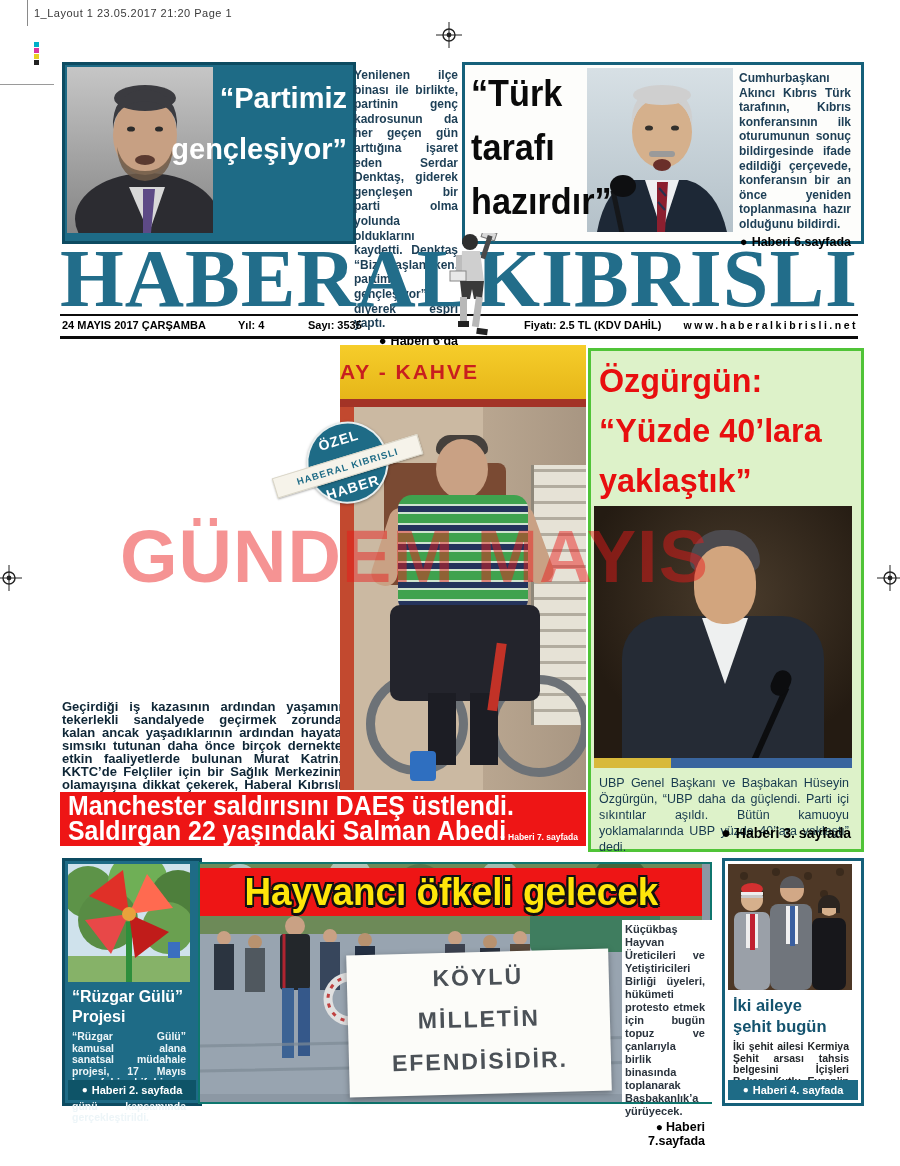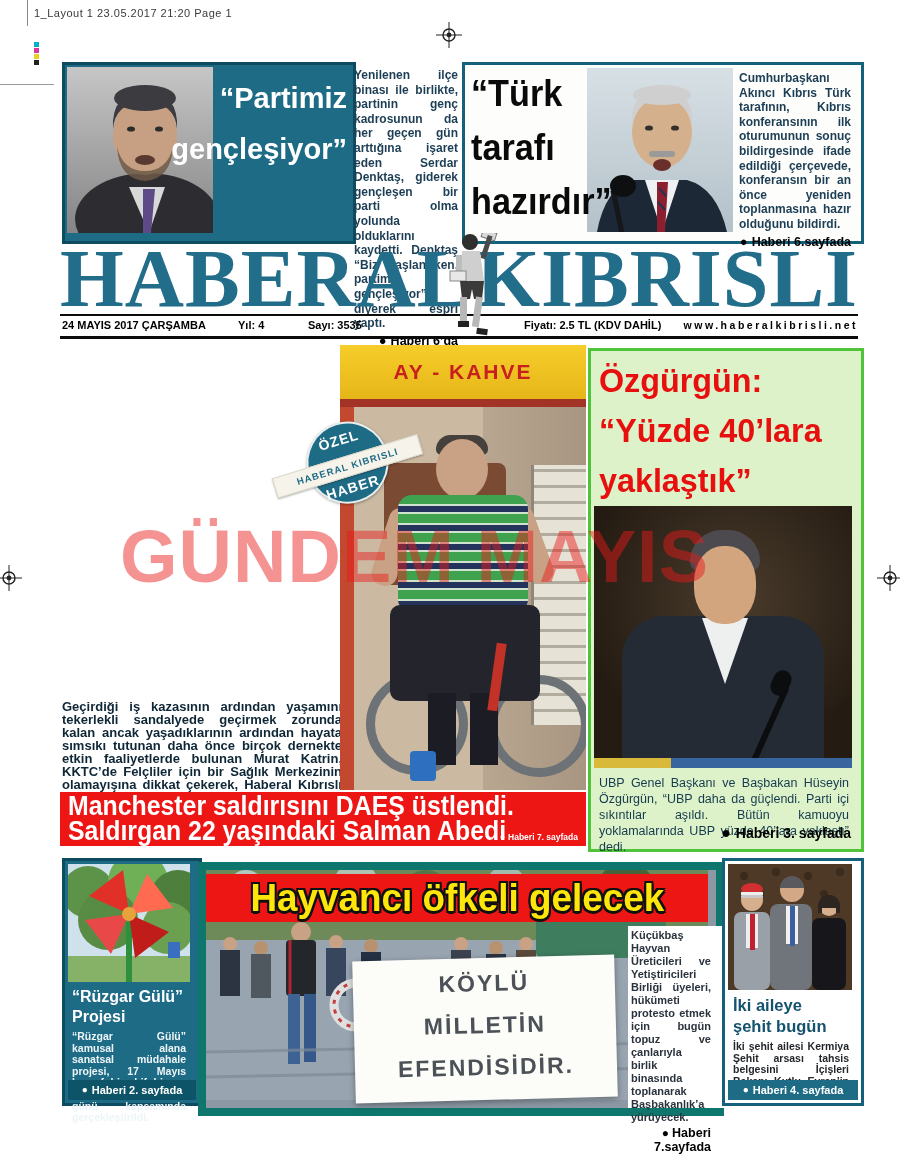--- a/index.html
+++ b/index.html
@@ -59,21 +59,21 @@
                 border:2px solid #e8eeee;box-shadow:0 1px 3px rgba(0,0,0,.35);}
   .stamp-ribbon{left:0;top:38px;width:150px;height:19px;background:#f6f3ea;border:1px solid #d8d4c6;
                 box-shadow:0 1px 2px rgba(0,0,0,.3);text-align:center;line-height:19px;
                 font-size:9.5px;font-weight:800;color:#1e6b86;letter-spacing:1px;white-space:nowrap;}
   .stamp-top{left:0;top:13px;width:150px;text-align:center;color:#fff;font-weight:800;font-size:14px;letter-spacing:1px;}
   .stamp-bottom{left:0;top:62px;width:150px;text-align:center;color:#fff;font-weight:800;font-size:14px;letter-spacing:1px;}
 
   
   .photo-wc{left:340px;top:345px;width:246px;height:445px;background:#c4b29c;overflow:hidden;z-index:1;}
   .wc-sign{left:0;top:0;width:246px;height:54px;background:linear-gradient(#f6cd2a,#e6b619);
-           text-align:center;line-height:54px;font-size:21px;font-weight:800;color:#c81f1f;letter-spacing:2px;}
+           line-height:54px;font-size:21px;font-weight:800;color:#c81f1f;letter-spacing:2px;}
   .wc-strip{left:0;top:54px;width:246px;height:8px;background:#a33326;}
   .wc-bg{left:0;top:62px;width:246px;height:383px;
          background:linear-gradient(90deg,#c2492f 0 14px,#cbb9a2 14px 58%,#b9a690 58%,#a89682);}
   .wc-shelf{right:0;top:120px;width:52px;height:260px;border-left:3px solid #8f887a;
             background:repeating-linear-gradient(0deg,#e6e2d6 0 13px,#b2ac9f 13px 16px);}
   .wc-chairback{left:44px;top:118px;width:122px;height:122px;background:#7a4a33;border-radius:8px;}
   .wc-head{left:96px;top:94px;width:52px;height:60px;background:#c9a184;border-radius:50%;}
   .wc-hair{left:96px;top:90px;width:52px;height:20px;background:#45403c;border-radius:26px 26px 10px 10px;}
   .wc-torso{left:58px;top:150px;width:130px;height:118px;border-radius:14px;
             background:repeating-linear-gradient(180deg,#3fa24e 0 9px,#cfe3cf 9px 11px,#24335c 11px 17px,#cfe3cf 17px 19px);}
@@ -124,21 +124,21 @@
 
   
   .box-ruzgar{left:62px;top:858px;width:134px;height:242px;background:#1e6b86;border:3px solid #0d4b61;}
   .rz-photo{left:3px;top:3px;width:122px;height:118px;}
   .rz-head{left:7px;top:126px;font-size:16px;line-height:20px;font-weight:800;color:#fff;}
   .rz-body{left:7px;top:170px;width:114px;margin:0;font-size:10.5px;line-height:11.6px;font-weight:600;color:#edf5f8;text-align:justify;}
   .rz-bar{left:3px;right:3px;bottom:3px;height:20px;background:#0e5468;display:flex;justify-content:center;align-items:center;gap:4px;}
   .rz-bar .bull{color:#fff;font-size:10px;} .rz-bar .reft{color:#fff;font-size:11px;}
 
   
-  .box-protest{left:198px;top:862px;width:510px;height:238px;border:8px solid #0f766e;background:#8c98a4;}
+  .box-protest{left:198px;top:862px;width:510px;height:238px;border:2px solid #0f766e;background:#8c98a4;}
   .pr-redband{left:0;top:4px;width:502px;height:48px;background:#ee1515;display:flex;justify-content:center;align-items:center;}
   .pr-headline{font-size:38px;font-weight:800;color:#ffe60a;white-space:nowrap;transform:scaleX(.97);
                text-shadow:-2px -2px 0 #111,2px -2px 0 #111,-2px 2px 0 #111,2px 2px 0 #111,
                            -2px 0 0 #111,2px 0 0 #111,0 -2px 0 #111,0 3px 0 #111;}
   .pr-banner{left:148px;top:88px;width:262px;height:138px;background:#fcfcf9;transform:rotate(-1.5deg);
              box-shadow:0 2px 6px rgba(0,0,0,.35);text-align:center;padding-top:4px;}
   .pr-banner div{font-size:23px;line-height:42px;letter-spacing:2px;font-weight:800;color:#4b5157;white-space:nowrap;}
   .pr-panel{left:422px;top:56px;width:80px;bottom:0;background:#fff;padding:3px 15px 0 3px;}
   .pr-panel p{margin:0;font-size:11px;line-height:13px;font-weight:700;color:#2a333d;text-align:justify;}
   .pr-ref{margin-top:2px;display:flex;flex-direction:column;align-items:flex-end;}

